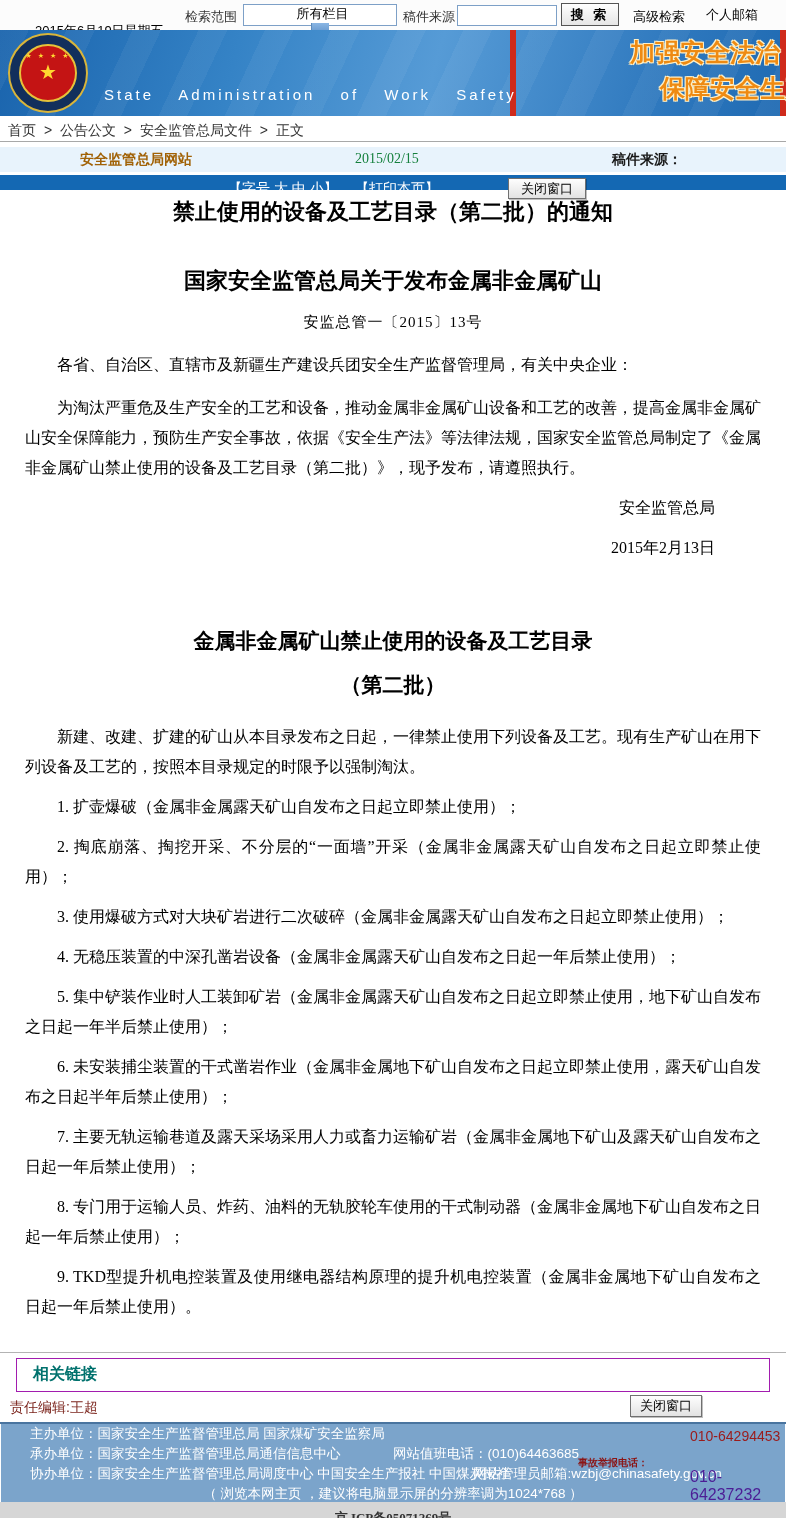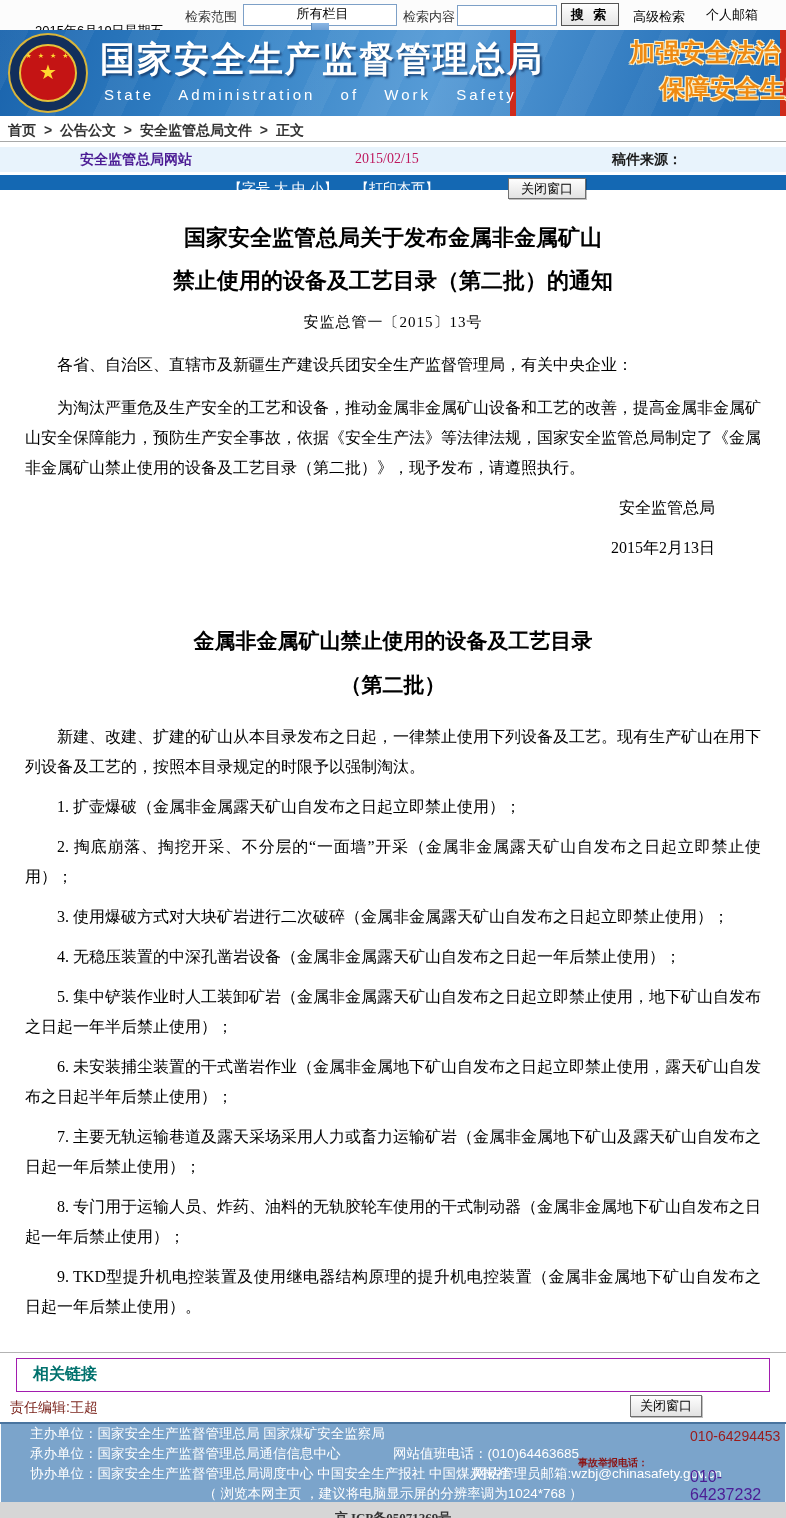--- a/index.html
+++ b/index.html
@@ -45,28 +45,28 @@
     z-index:2; white-space:nowrap;
     text-shadow:-1px -1px 0 #fdf0c8, 1px -1px 0 #fdf0c8, -1px 1px 0 #fdf0c8, 1px 1px 0 #fdf0c8; }
   .slogan2 { position:absolute; left:660px; top:42px; font-size:25px; font-weight:bold; color:#ee8a12;
     z-index:2; white-space:nowrap;
     text-shadow:-1px -1px 0 #fdf0c8, 1px -1px 0 #fdf0c8, -1px 1px 0 #fdf0c8, 1px 1px 0 #fdf0c8; }
   .red-strip-mid { position:absolute; left:510px; top:0; width:6px; height:100%; background:#cf2a1b; z-index:1; }
   .red-strip-right { position:absolute; right:0; top:0; width:6px; height:100%; background:#cf2a1b; z-index:1; }
 
   
   .breadcrumb { height:26px; padding:6px 0 0 8px; font-size:14px; color:#333;
-    border-bottom:1px solid #a8a8a8; background:#fff;font-weight:bold; }
+    border-bottom:1px solid #a8a8a8; background:#fff; }
   .breadcrumb span { margin-right:4px; }
   .crumb-link { cursor:pointer; }
 
   
   .meta-row { position:relative; height:25px; background:#e8f3fc; margin-top:5px; font-size:14px; }
-  .meta-row .src-site { position:absolute; left:80px; top:4px; font-weight:bold; color:#4c1d95; }
-  .meta-row .pub-date { position:absolute; left:355px; top:4px; font-family:"Liberation Serif", serif; color:#be185d; }
+  .meta-row .src-site { position:absolute; left:80px; top:4px; font-weight:bold; color:#a16207; }
+  .meta-row .pub-date { position:absolute; left:355px; top:4px; font-family:"Liberation Serif", serif; color:#15803d; }
   .meta-row .src-label { position:absolute; left:612px; top:4px; font-weight:bold; color:#1a1a1a; }
 
   
   .toolbar { position:relative; height:15px; background:#1468b3; margin-top:3px; color:#fff; font-size:14px; }
   .toolbar .fontsize { position:absolute; left:228px; top:5px; cursor:pointer; }
   .toolbar .print { position:absolute; left:355px; top:5px; cursor:pointer; }
   .btn { background:linear-gradient(#fefefe,#e2e2e2); border:1px solid #707070;
     box-shadow:1px 1px 0 rgba(0,0,0,.25); font-size:13px; color:#000; text-align:center; cursor:pointer; }
   .toolbar .close-btn { position:absolute; left:508px; top:3px; width:78px; height:21px; line-height:19px; }
 
@@ -113,37 +113,36 @@
 </head>
 <body>
 
 <div class="topbar">
   <span class="date">2015年6月19日星期五</span>
   <span class="lbl-scope">检索范围</span>
   <div class="selectbox">
     <span class="val">所有栏目</span>
     <span class="arrow">▼</span>
   </div>
-  <span class="lbl-content">检索内容</span>
+  <span class="lbl-content">稿件来源</span>
   <input class="search-input" type="text" style="">
   <div class="search-btn">搜 索</div>
   <span class="adv-search">高级检索</span>
   <span class="personal-mail">个人邮箱</span>
 </div>
 
 <div class="banner">
   <div class="red-strip-mid"></div>
   <div class="red-strip-right"></div>
   <div class="emblem">
     <div class="inner">
       <div class="star-small">★ ★ ★ ★</div>
       <div class="star-big">★</div>
     </div>
   </div>
-  <div class="org-cn">国家安全生产监督管理总局</div>
   <div class="org-en">State Administration of Work Safety</div>
   <div class="slogan1">加强安全法治</div>
   <div class="slogan2">保障安全生产</div>
 </div>
 
 <div class="breadcrumb">
   <span class="crumb-link">首页</span>
   <span>&gt;</span>
   <span class="crumb-link">公告公文</span>
   <span>&gt;</span>
@@ -158,22 +157,22 @@
   <span class="src-label">稿件来源：</span>
 </div>
 
 <div class="toolbar">
   <span class="fontsize">【字号 大 中 小】</span>
   <span class="print">【打印本页】</span>
   <div class="btn close-btn">关闭窗口</div>
 </div>
 
 <div class="doc">
+  <div class="doc-title">禁止使用的设备及工艺目录（第二批）的通知</div>
   <div class="doc-title first">国家安全监管总局关于发布金属非金属矿山</div>
-  <div class="doc-title">禁止使用的设备及工艺目录（第二批）的通知</div>
   <div class="doc-number">安监总管一〔2015〕13号</div>
 
   <p class="salutation">各省、自治区、直辖市及新疆生产建设兵团安全生产监督管理局，有关中央企业：</p>
   <p class="para">为淘汰严重危及生产安全的工艺和设备，推动金属非金属矿山设备和工艺的改善，提高金属非金属矿山安全保障能力，预防生产安全事故，依据《安全生产法》等法律法规，国家安全监管总局制定了《金属非金属矿山禁止使用的设备及工艺目录（第二批）》，现予发布，请遵照执行。</p>
   <p class="sig-line">安全监管总局</p>
   <p class="sig-line">2015年2月13日</p>
 
   <div class="subtitle first">金属非金属矿山禁止使用的设备及工艺目录</div>
   <div class="subtitle">（第二批）</div>
 

